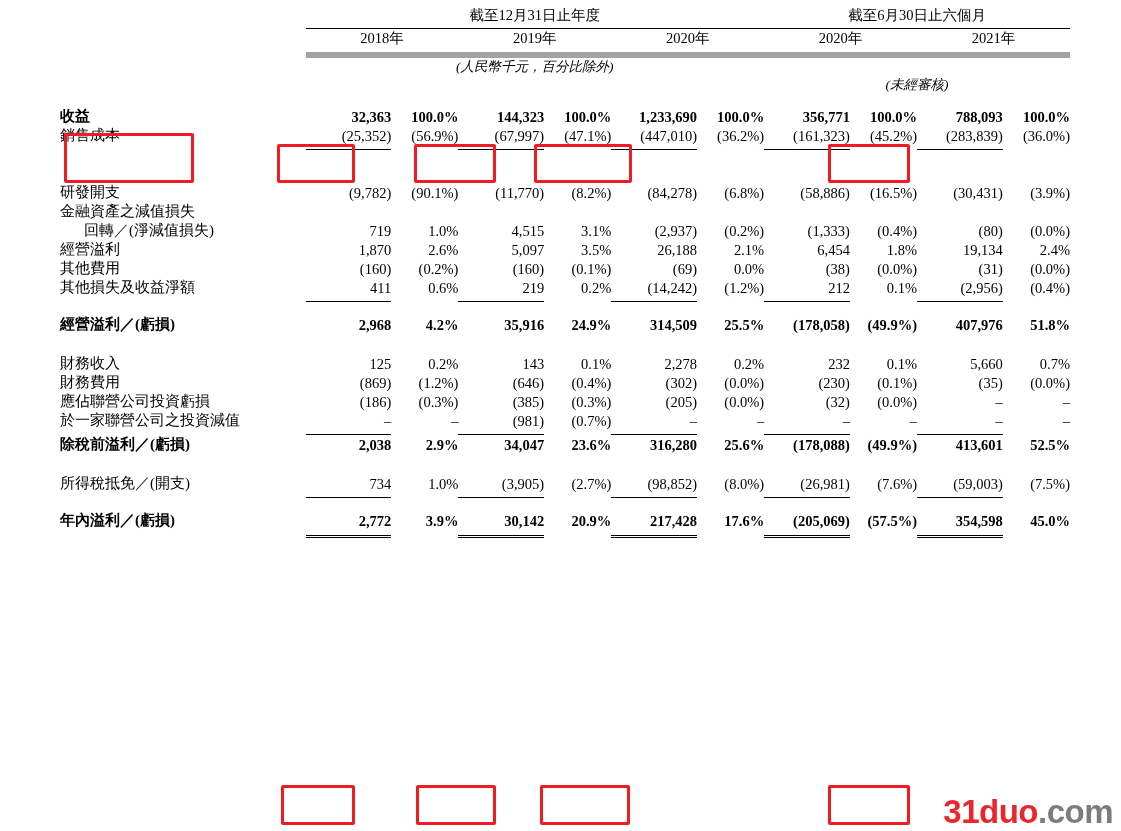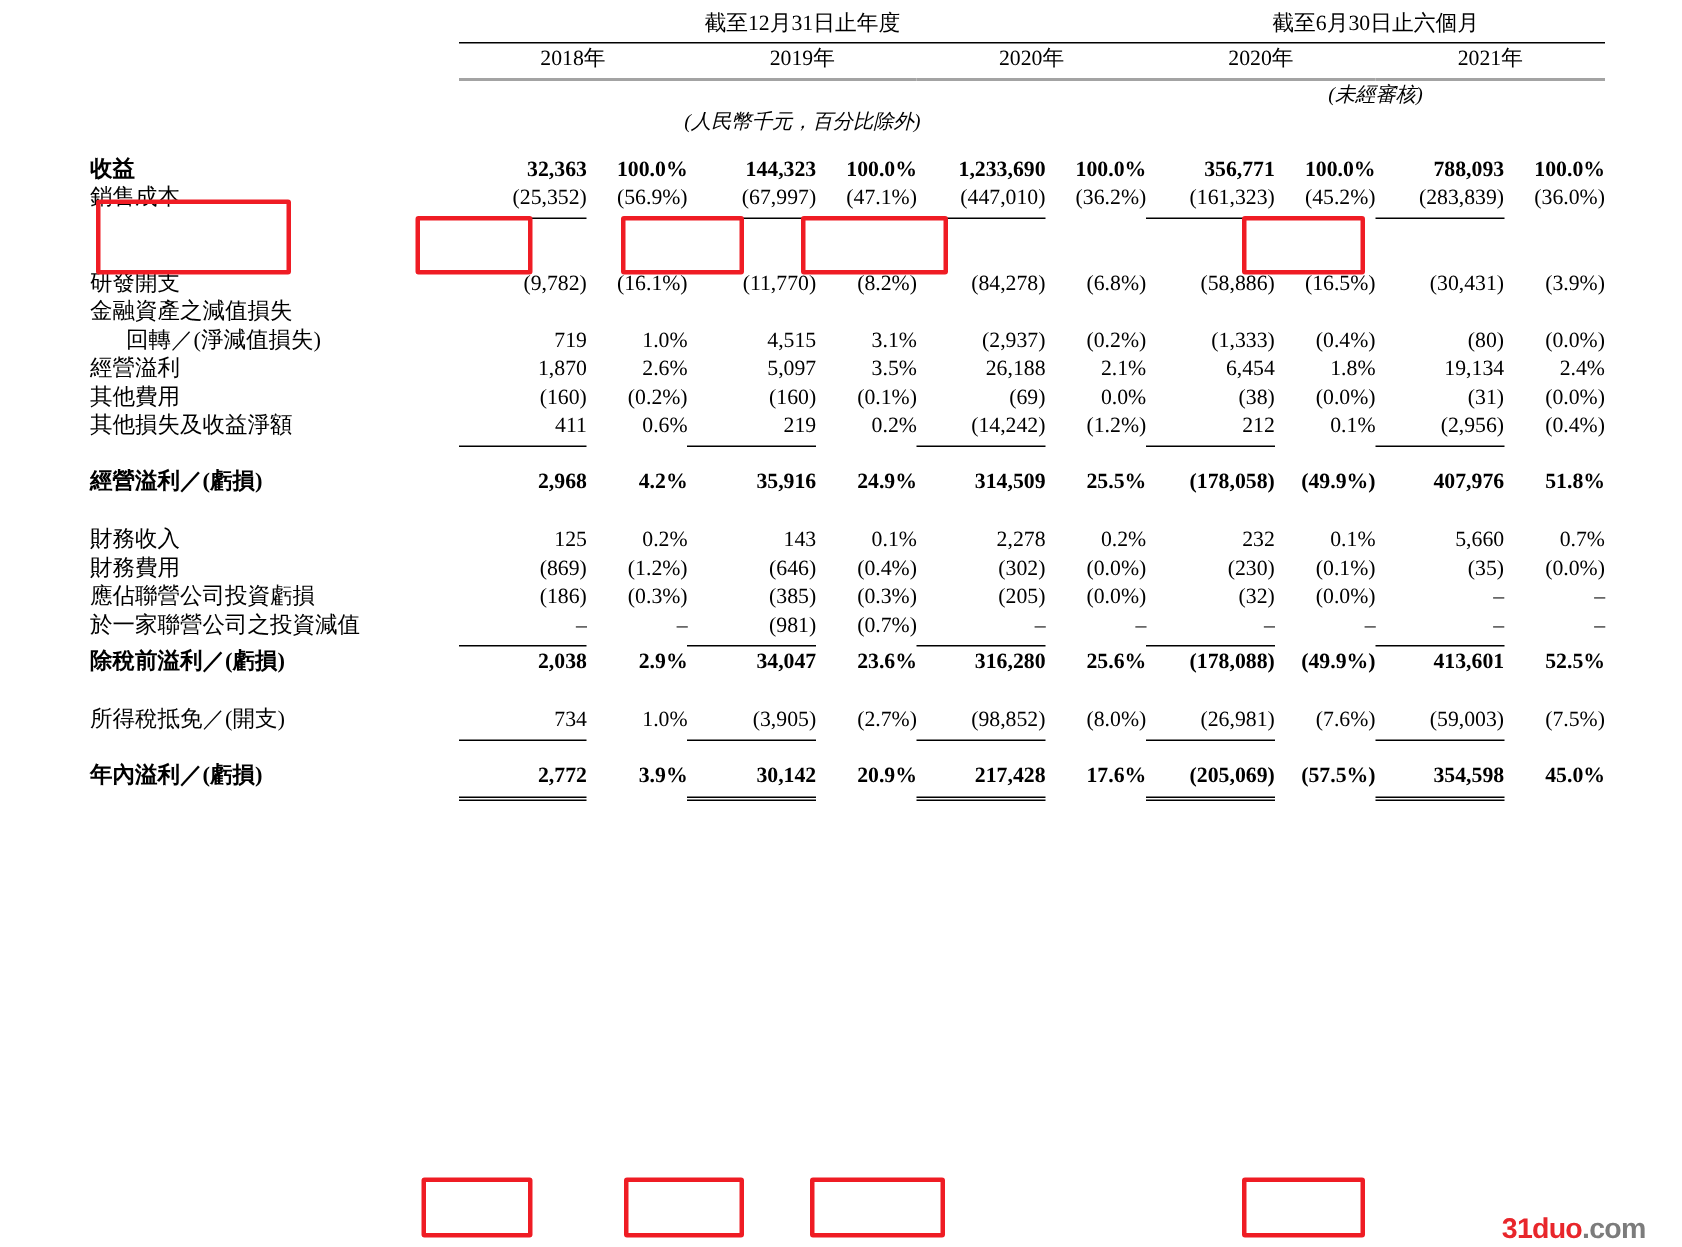--- a/index.html
+++ b/index.html
@@ -48,21 +48,21 @@
     padding-bottom: 3px;
   }
   .yr-head {
     text-align: center;
     font-size: 14.5px;
     font-weight: bold;
     padding-top: 5px;
     padding-bottom: 3px;
   }
   .yr-head .inner {
-    border-bottom: 2px solid #a3a3a3;
+    border-bottom: 6px solid #a3a3a3;
     display: block;
     padding-bottom: 4px;
     font-family: Liberation Serif, serif;
   }
   .note {
     text-align: center;
     font-size: 13.5px;
     font-style: italic;
     padding-top: 5px;
   }
@@ -108,24 +108,24 @@
 
   
   .hl {
     position: absolute;
     border: 3px solid #ef1c24;
     border-radius: 2px;
     pointer-events: none;
   }
   .watermark {
     position: absolute;
-    right: 24px;
+    right: 8px;
     bottom: 6px;
     font-family: "Liberation Sans", sans-serif;
-    font-size: 19px;
+    font-size: 33px;
     font-weight: bold;
     letter-spacing: -0.5px;
   }
   .watermark .wm-red { color: #e8262b; }
   .watermark .wm-grey { color: #7c7c7c; }
 </style>
 </head>
 <body>
 
 <div class="sheet">
@@ -170,27 +170,27 @@
       <td class="yr-head" colspan="2">
             <span class="inner">2020年</span>
           </td>
       <td class="yr-head" colspan="2">
             <span class="inner">2021年</span>
           </td>
     </tr>
 
     <tr>
       <td></td>
+      <td class="note" colspan="6">(人民幣千元，百分比除外)</td>
+      <td colspan="4"></td>
+    </tr>
+    <tr>
+      <td></td>
       <td colspan="6"></td>
       <td class="note2" colspan="4">(未經審核)</td>
-    </tr>
-    <tr>
-      <td></td>
-      <td class="note" colspan="6">(人民幣千元，百分比除外)</td>
-      <td colspan="4"></td>
     </tr>
 
     <tr class="spacer">
           <td colspan="11"></td>
         </tr>
 
     <tr>
       <td class="lbl bold">收益</td>
       <td class="num bold">32,363</td>
       <td class="pct bold">100.0%</td>
@@ -241,21 +241,21 @@
         </tr>
     <tr class="spacer-sm">
           <td colspan="11"></td>
         </tr>
 
 
 
     <tr>
       <td class="lbl">研發開支</td>
       <td class="num">(9,782)</td>
-      <td class="pct">(16.1%)</td>
+      <td class="pct">(90.1%)</td>
       <td class="num">(11,770)</td>
       <td class="pct">(8.2%)</td>
       <td class="num">(84,278)</td>
       <td class="pct">(6.8%)</td>
       <td class="num">(58,886)</td>
       <td class="pct">(16.5%)</td>
       <td class="num">(30,431)</td>
       <td class="pct">(3.9%)</td>
     </tr>
 

